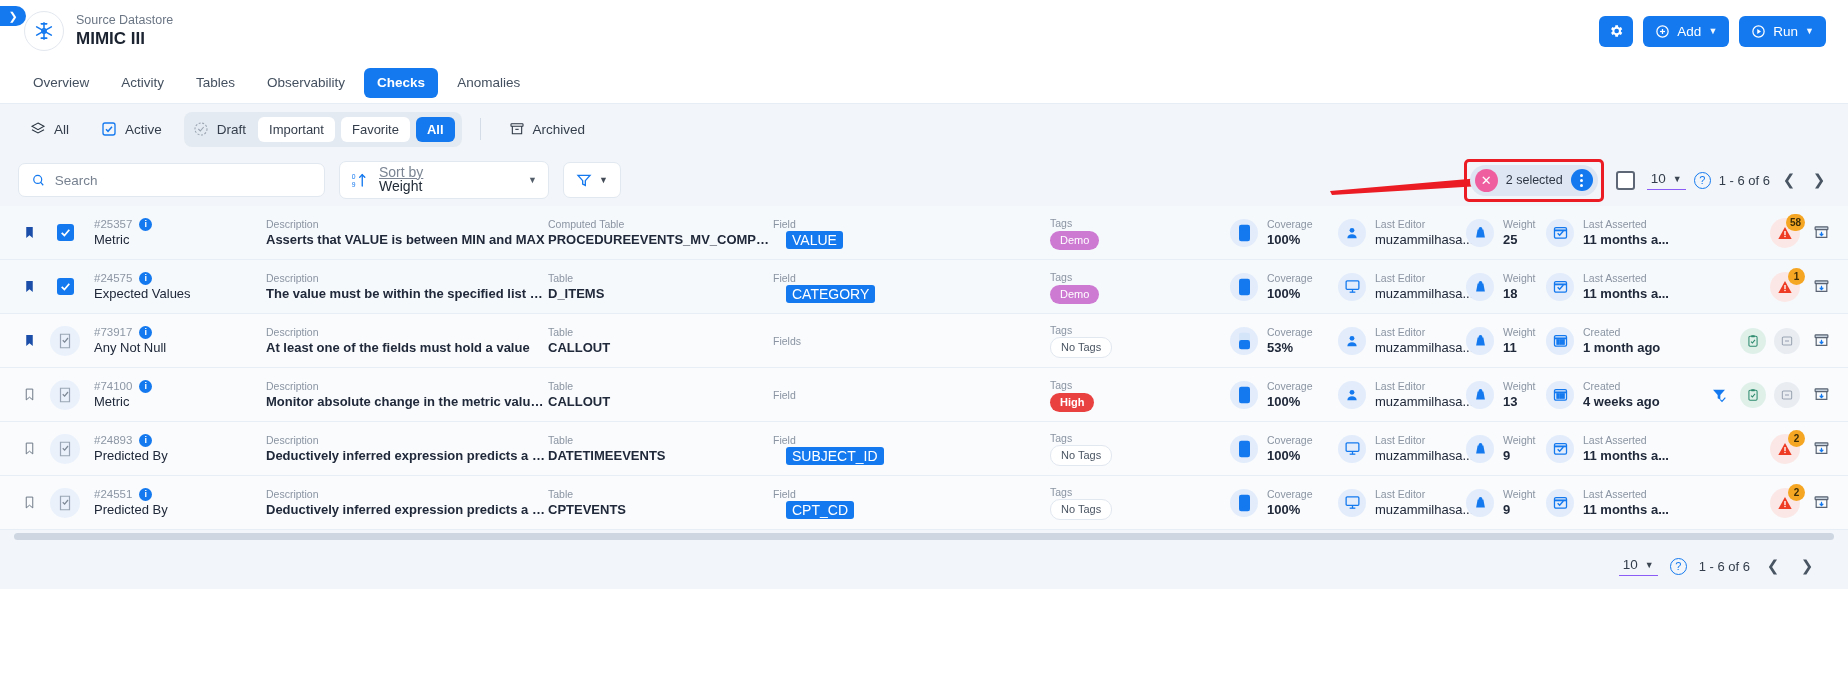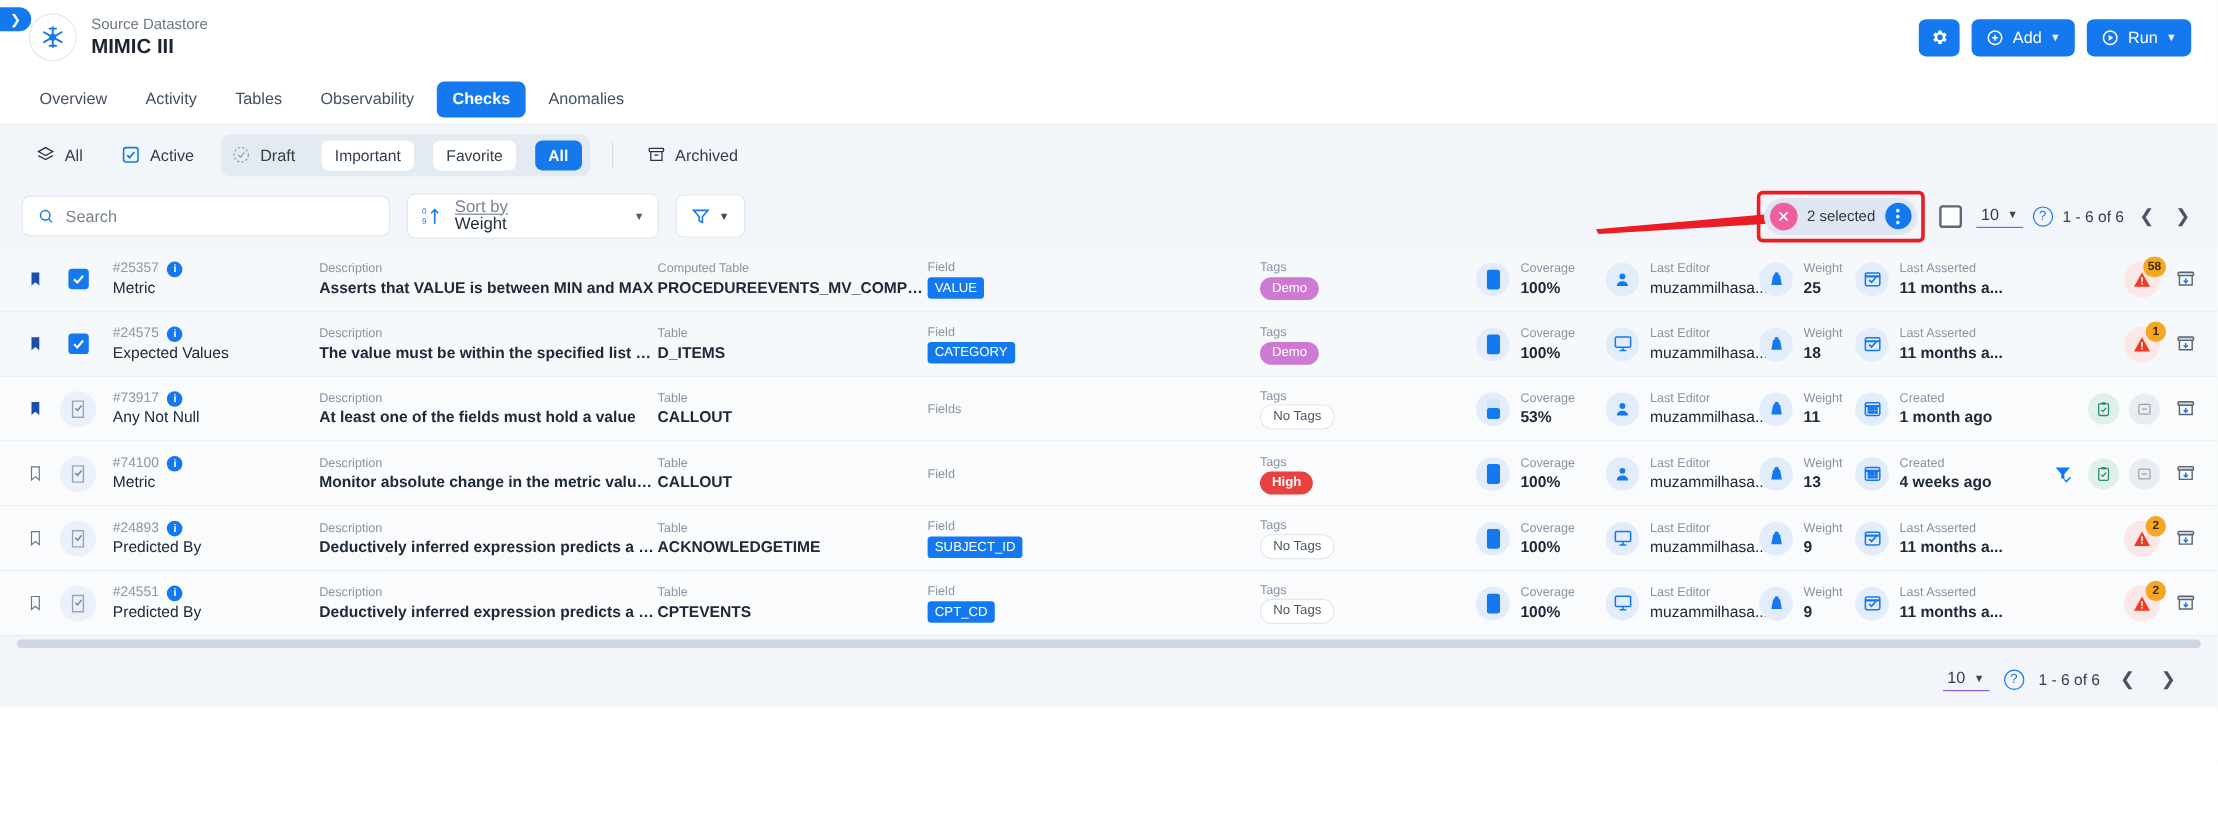--- a/index.html
+++ b/index.html
@@ -60,21 +60,21 @@
   .filterbar {
     height: 50px; background: #f2f6fa;
     display: flex; align-items: center; padding: 0 20px; gap: 0;
   }
   .fb-item {
     display: flex; align-items: center; gap: 8px;
     font-size: 13.5px; color: #333d4b; cursor: pointer;
     padding: 5px 10px; border-radius: 6px; margin-right: 12px;
   }
   .seg-group {
-    display: flex; align-items: center; gap: 16px;
+    display: flex; align-items: center; gap: 6px;
     background: #e4eaf1; border-radius: 8px; padding: 5px 7px;
   }
   .seg-lead { display: flex; align-items: center; gap: 8px; font-size: 13.5px; color: #333d4b; padding: 0 6px 0 2px; }
   .seg {
     font-size: 13px; color: #333d4b; background: #fff;
     border-radius: 6px; padding: 4px 11px; cursor: pointer; line-height: 17px;
   }
   .seg.active { background: #1479ef; color: #fff; font-weight: bold; }
   .fb-divider { width: 1px; height: 22px; background: #d4dde7; margin: 0 18px; }
 
@@ -188,22 +188,22 @@
     width: 13px; height: 13px; border-radius: 50%; background: #1479ef;
     color: #fff; font-size: 9px; font-weight: bold;
     display: flex; align-items: center; justify-content: center; cursor: pointer;
   }
   .c-desc { width: 282px; }
   .c-table { width: 225px; }
   .c-field { width: 277px; }
   .c-tags { width: 180px; }
   .chip {
     display: inline-block; background: #1479ef; color: #fff;
-    font-size: 11px; border-radius: 3px; padding: 3px 6px;
-    line-height: 12px; margin-right: 4px; white-space: nowrap;
+    font-size: 14px; border-radius: 3px; padding: 3px 6px;
+    line-height: 12px; margin-right: 4px; white-space: nowrap; margin-left: 13px;
   }
   .chip.more { background: #e3e8ef; color: #4a5563; }
   .tag-pill {
     display: inline-block; font-size: 11px; border-radius: 10px;
     padding: 3px 10px; line-height: 13px;
   }
   .tag-demo { background: #cd7ad3; color: #fff; }
   .tag-high { background: #e94040; color: #fff; font-weight: bold; }
   .tag-none { background: #fff; color: #4a5563; border: 1px solid #e2e8f0; }
   .metric {
@@ -872,21 +872,21 @@
             <span class="info-i">i</span>
           </div>
           <span class="cl-value">Predicted By</span>
         </div>
         <div class="cell c-desc">
           <span class="cl-label">Description</span>
           <span class="cl-value bold">Deductively inferred expression predicts a val...</span>
         </div>
         <div class="cell c-table">
           <span class="cl-label">Table</span>
-          <span class="cl-value bold">ACKNOWLEDGETIME</span>
+          <span class="cl-value bold">DATETIMEEVENTS</span>
         </div>
         <div class="cell c-field">
           <span class="cl-label">Field</span>
           <span><span class="chip">SUBJECT_ID</span></span>
         </div>
         <div class="cell c-tags">
           <span class="cl-label">Tags</span>
           <span><span class="tag-pill tag-none">No Tags</span></span>
         </div>
         <div class="metric m-cov">

